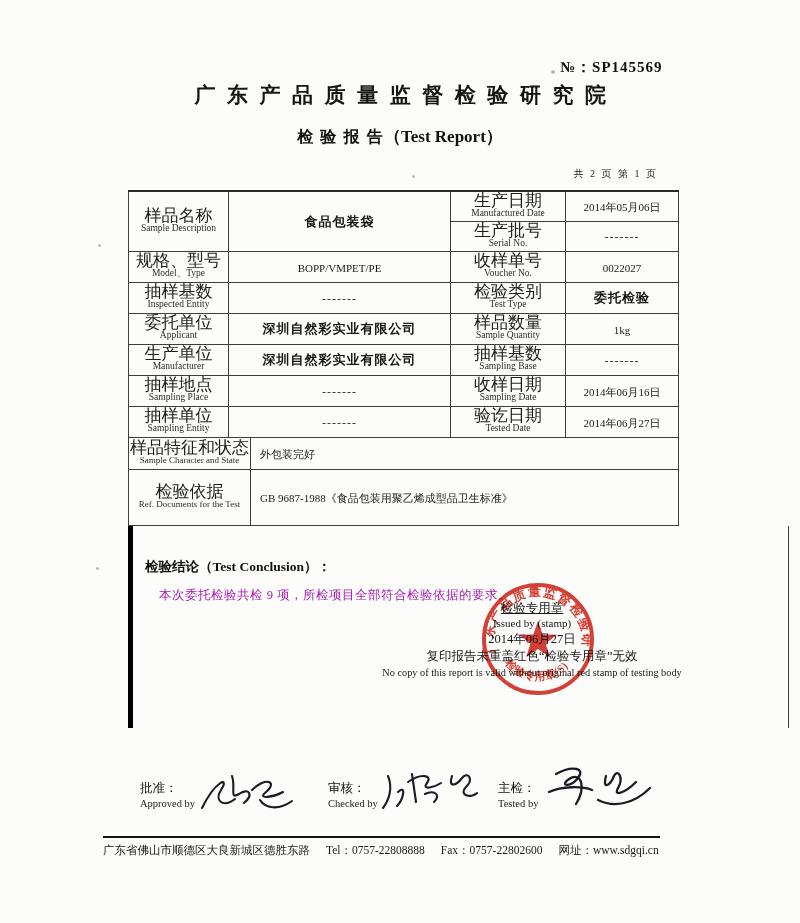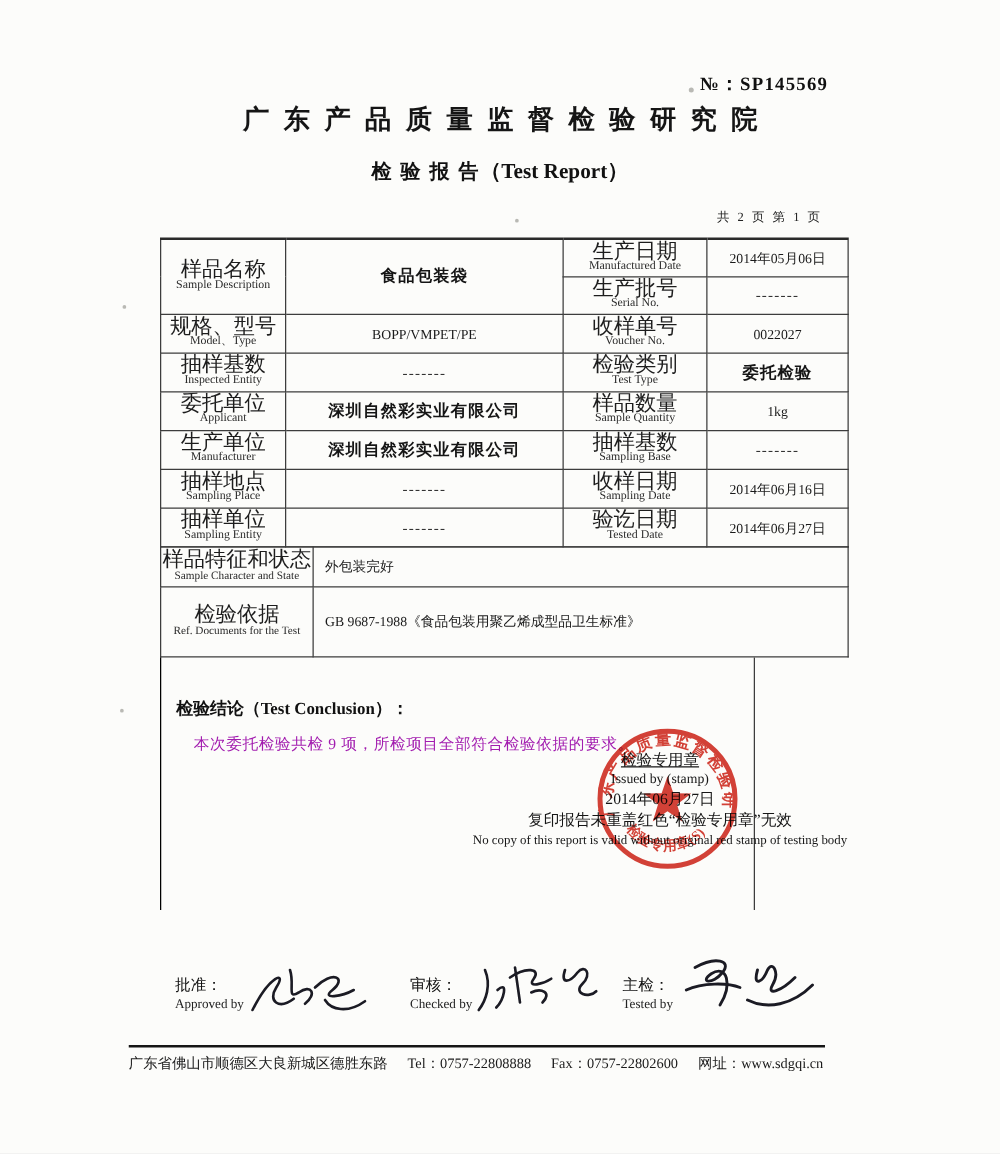--- a/index.html
+++ b/index.html
@@ -26,21 +26,21 @@
   td{border:1px solid #3d3d3d;padding:0;text-align:center;vertical-align:middle;overflow:hidden;}
   .t1 tr.first td{border-top:2px solid #2a2a2a;}
   .lbl-zh{display:block;font-size:17px;line-height:14px;color:#1d1d1d;}
   .lbl-en{display:block;font-size:9.5px;line-height:11px;color:#2b2b2b;}
   .val{font-size:11px;color:#1a1a1a;text-align:center;}
   .val-zh{font-size:13px;font-weight:bold;letter-spacing:1px;color:#151515;}
   .val-dash{font-size:12px;letter-spacing:1px;color:#333;}
   .cell-left{text-align:left;padding-left:9px;}
   .t2 .lbl-en{font-size:9px;}
   
-  .conclusion{position:relative;width:476px;height:202px;box-sizing:border-box;border-left:1px solid #000000;border-right:1px solid #3d3d3d;background:transparent;}
+  .conclusion{position:relative;width:661px;height:202px;box-sizing:border-box;border-left:5px solid #000000;border-right:1px solid #3d3d3d;background:transparent;}
   .conc-heading{position:absolute;left:12px;top:32px;font-size:13.5px;font-weight:bold;color:#111;}
   .conc-body{position:absolute;left:26px;top:61px;font-size:12.5px;color:#a21caf;letter-spacing:0.5px;}
   .stamp-lines{position:absolute;left:249px;top:74px;width:300px;text-align:center;color:#161616;}
   .sl1{font-size:12.5px;line-height:16px;text-decoration:underline;}
   .sl2{font-size:11px;line-height:15px;}
   .sl3{font-size:12.5px;line-height:17px;}
   .sl4{font-size:12.5px;line-height:17px;}
   .sl5{font-size:10.3px;line-height:16px;white-space:nowrap;}
   .stamp{position:absolute;left:335px;top:43px;width:140px;height:140px;opacity:0.88;mix-blend-mode:multiply;}
   

